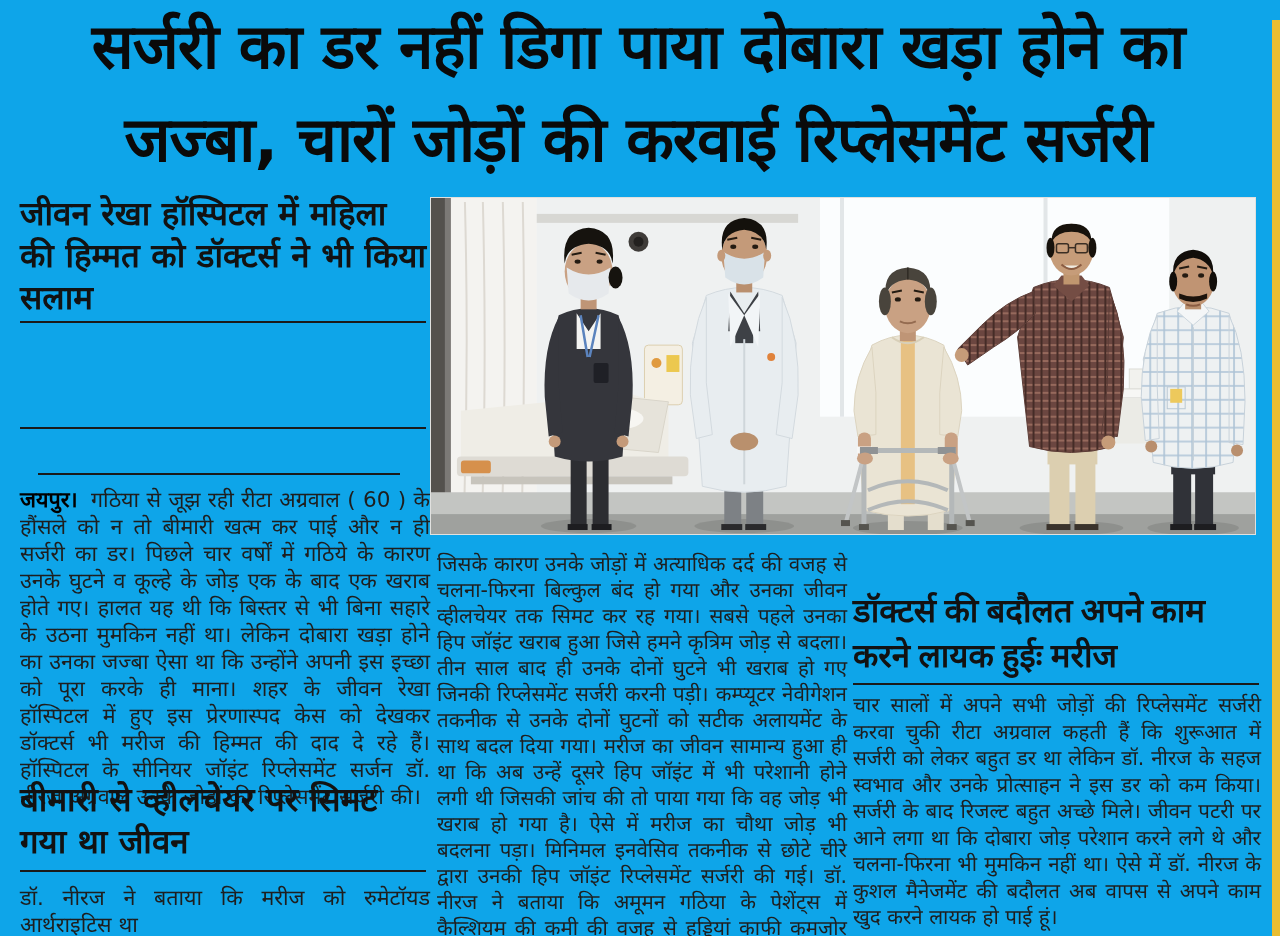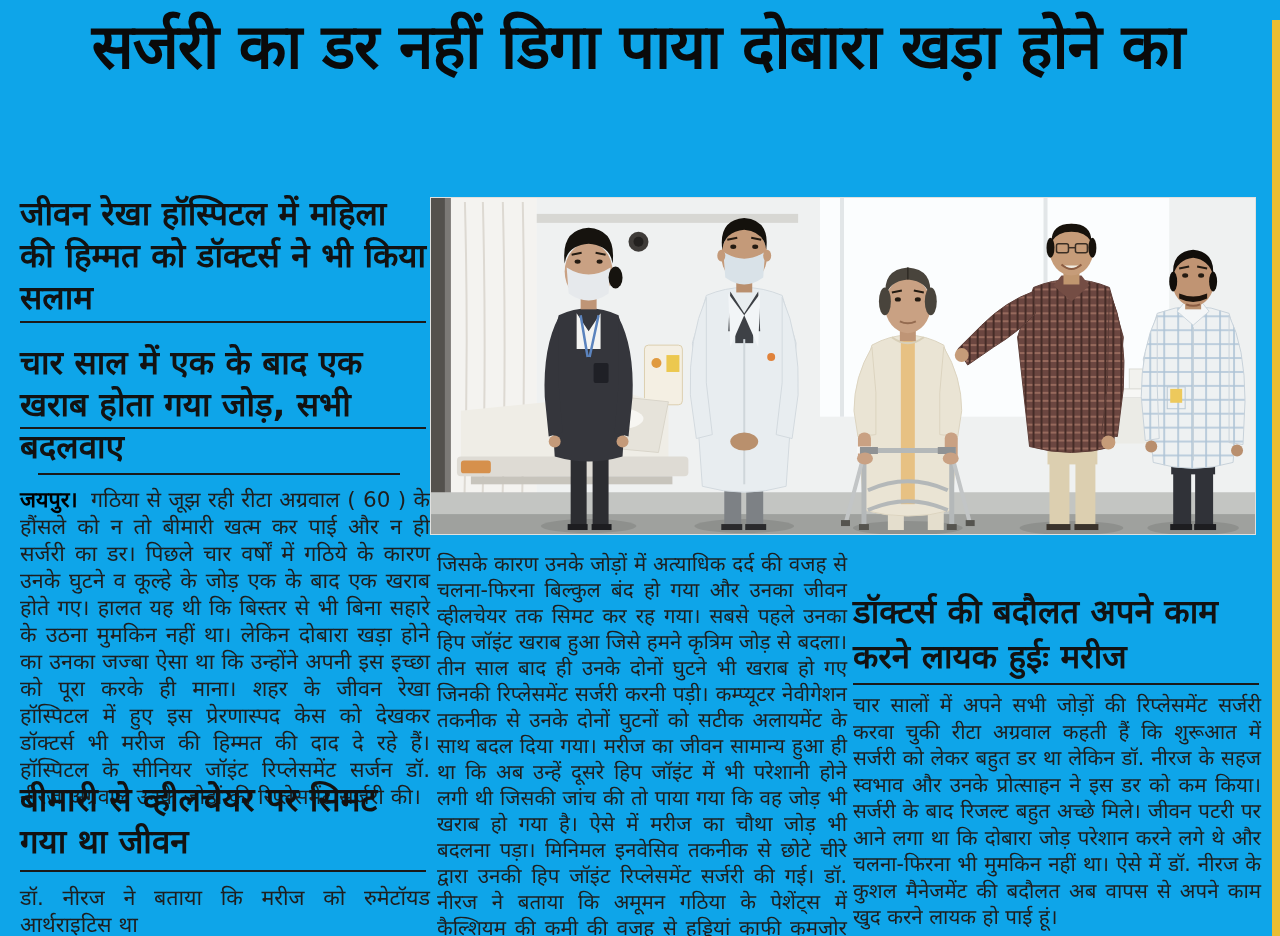--- a/index.html
+++ b/index.html
@@ -19,40 +19,40 @@
   .accent-strip{left:1272px;top:20px;width:8px;height:916px;background:#e9bd32;}
   p{margin:0;}
 </style>
 </head>
 <body>
 
 <div class="page">
 
   <div class="abs headline">
     <div>सर्जरी का डर नहीं डिगा पाया दोबारा खड़ा होने का</div>
+    <div>जज्बा, चारों जोड़ों की करवाई रिप्लेसमेंट सर्जरी</div>
   </div>
 
   <div class="abs subhead" style="left:20px;top:193px;width:410px;">जीवन रेखा हॉस्पिटल में महिला की हिम्मत को डॉक्टर्स ने भी किया सलाम</div>
   <div class="abs rule" style="left:20px;top:321px;width:406px;"></div>
-  <div class="abs subhead" style="left:20px;top:342px;width:410px;">चार साल में एक के बाद एक खराब होता गया जोड़, सभी बदलवाए</div>
   <div class="abs rule" style="left:20px;top:427px;width:406px;"></div>
   <div class="abs rule" style="left:38px;top:473px;width:362px;"></div>
 
   <p class="abs bodytxt lbody" style="left:20px;top:486px;width:410px;">
     <b class="dateline">जयपुर।</b>
     <span>गठिया से जूझ रही रीटा अग्रवाल ( 60 ) के हौंसले को न तो बीमारी खत्म कर पाई और न ही सर्जरी का डर। पिछले चार वर्षों में गठिये के कारण उनके घुटने व कूल्हे के जोड़ एक के बाद एक खराब होते गए। हालत यह थी कि बिस्तर से भी बिना सहारे के उठना मुमकिन नहीं था। लेकिन दोबारा खड़ा होने का उनका जज्बा ऐसा था कि उन्होंने अपनी इस इच्छा को पूरा करके ही माना। शहर के जीवन रेखा हॉस्पिटल में हुए इस प्रेरणास्पद केस को देखकर डॉक्टर्स भी मरीज की हिम्मत की दाद दे रहे हैं। हॉस्पिटल के सीनियर जॉइंट रिप्लेसमेंट सर्जन डॉ. नीरज अग्रवाल उनके जोड़ों की रिप्लेसमेंट सर्जरी की।</span>
   </p>
 
   <div class="abs subhead" style="left:20px;top:779px;width:410px;">बीमारी से व्हीलचेयर पर सिमट गया था जीवन</div>
   <div class="abs rule" style="left:20px;top:870px;width:406px;"></div>
   <p class="abs bodytxt lbody" style="left:20px;top:884px;width:410px;">डॉ. नीरज ने बताया कि मरीज को रुमेटॉयड आर्थराइटिस था</p>
 
   <p class="abs bodytxt colbody" style="left:437px;top:551px;width:410px;">जिसके कारण उनके जोड़ों में अत्याधिक दर्द की वजह से चलना-फिरना बिल्कुल बंद हो गया और उनका जीवन व्हीलचेयर तक सिमट कर रह गया। सबसे पहले उनका हिप जॉइंट खराब हुआ जिसे हमने कृत्रिम जोड़ से बदला। तीन साल बाद ही उनके दोनों घुटने भी खराब हो गए जिनकी रिप्लेसमेंट सर्जरी करनी पड़ी। कम्प्यूटर नेवीगेशन तकनीक से उनके दोनों घुटनों को सटीक अलायमेंट के साथ बदल दिया गया। मरीज का जीवन सामान्य हुआ ही था कि अब उन्हें दूसरे हिप जॉइंट में भी परेशानी होने लगी थी जिसकी जांच की तो पाया गया कि वह जोड़ भी खराब हो गया है। ऐसे में मरीज का चौथा जोड़ भी बदलना पड़ा। मिनिमल इनवेसिव तकनीक से छोटे चीरे द्वारा उनकी हिप जॉइंट रिप्लेसमेंट सर्जरी की गई। डॉ. नीरज ने बताया कि अमूमन गठिया के पेशेंट्स में कैल्शियम की कमी की वजह से हड्डियां काफी कमजोर होती है और इसकी वजह से जोड़ प्रत्यारोपण</p>
 
-  <div class="abs subhead" style="left:853px;top:589px;width:408px;line-height:45px;">डॉक्टर्स की बदौलत अपने काम करने लायक हुईः मरीज</div>
+  <div class="abs subhead" style="left:853px;top:589px;width:408px;line-height:45px;font-family:Liberation Serif, serif;">डॉक्टर्स की बदौलत अपने काम करने लायक हुईः मरीज</div>
   <div class="abs rule" style="left:853px;top:683px;width:406px;"></div>
   <p class="abs bodytxt colbody" style="left:853px;top:692px;width:408px;line-height:26.5px;">चार सालों में अपने सभी जोड़ों की रिप्लेसमेंट सर्जरी करवा चुकी रीटा अग्रवाल कहती हैं कि शुरूआत में सर्जरी को लेकर बहुत डर था लेकिन डॉ. नीरज के सहज स्वभाव और उनके प्रोत्साहन ने इस डर को कम किया। सर्जरी के बाद रिजल्ट बहुत अच्छे मिले। जीवन पटरी पर आने लगा था कि दोबारा जोड़ परेशान करने लगे थे और चलना-फिरना भी मुमकिन नहीं था। ऐसे में डॉ. नीरज के कुशल मैनेजमेंट की बदौलत अब वापस से अपने काम खुद करने लायक हो पाई हूं।</p>
 
   <div class="abs photo">
     <svg viewBox="0 0 826 338" preserveAspectRatio="none">
       <defs>
         <pattern id="plaidp" width="16" height="16" patternUnits="userSpaceOnUse">
           <rect width="16" height="16" fill="#6b4640"></rect>
           <path d="M0,4 H16 M0,12 H16" stroke="#96695c" stroke-width="2"></path>
           <path d="M4,0 V16 M12,0 V16" stroke="#452c27" stroke-width="2"></path>

